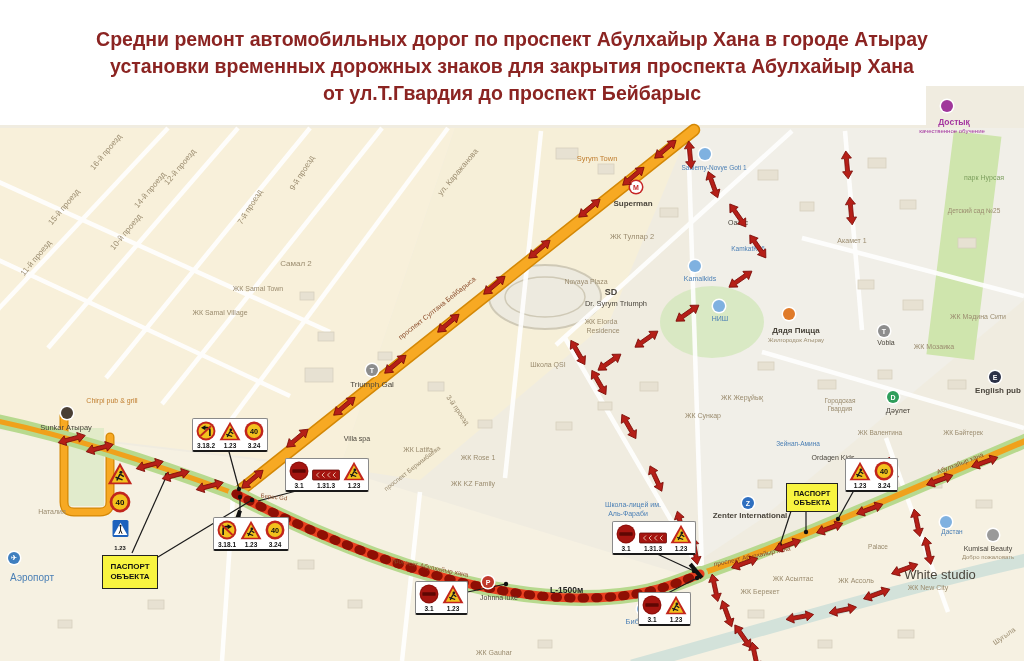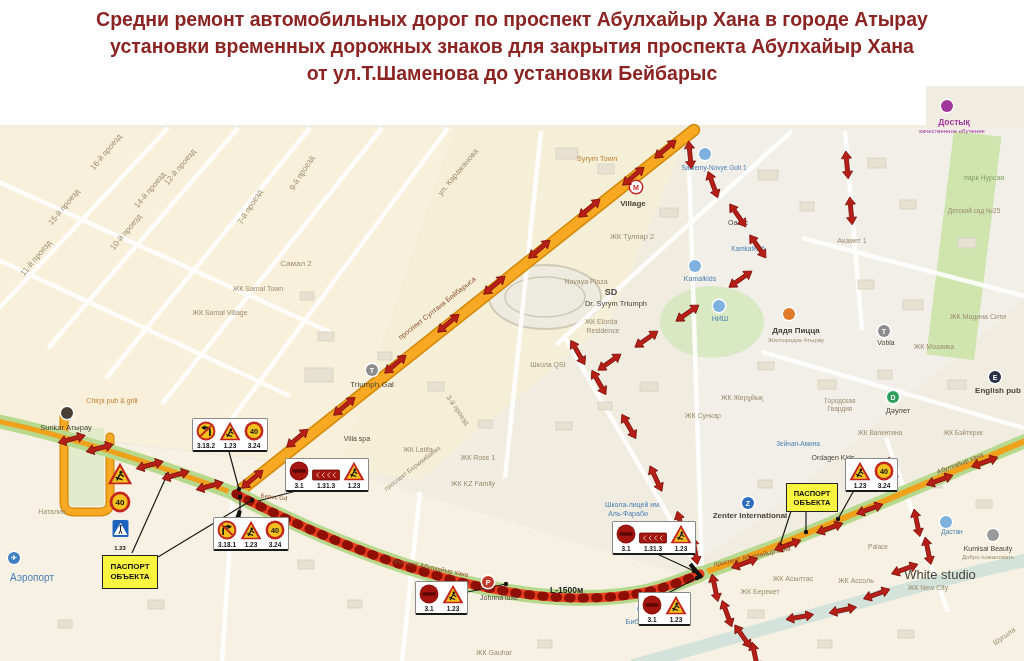--- a/index.html
+++ b/index.html
@@ -1,18 +1,18 @@
 <!DOCTYPE html>
 <html><head>
 <meta charset="utf-8">
 <style>
   html,body{margin:0;padding:0;background:#ffffff;}
   #page{position:relative;width:1024px;height:661px;overflow:hidden;background:#ffffff;
         font-family:"Liberation Sans",sans-serif;}
-  #title{position:absolute;top:6px;left:0;width:100%;text-align:center;z-index:30;}
+  #title{position:absolute;top:26px;left:0;width:100%;text-align:center;z-index:30;}
   #title div{font-weight:700;font-size:19.5px;line-height:1.38;color:#8b2422;}
   #mapsvg{position:absolute;left:0;top:0;z-index:1;}
   .lbl{position:absolute;z-index:10;white-space:nowrap;color:#9b8c6f;transform:translate(-50%,-50%);}
   .c-st{color:#9b8c6f}.c-bl{color:#4a7fb5}.c-dk{color:#4a453c}.c-poi{color:#c07d2e}
   .c-pu{color:#a435a0}.c-grn{color:#7da05e}.c-rd{color:#8a4a28}
   .poi{position:absolute;z-index:9;width:12px;height:12px;border-radius:50%;
        display:flex;align-items:center;justify-content:center;
        font-size:7px;font-weight:700;color:#fff;transform:translate(-50%,-50%);
        box-shadow:0 0 0 1.5px #ffffff;}
   .arr{position:absolute;z-index:12;transform-origin:center;}
@@ -29,21 +29,21 @@
   .dist{position:absolute;z-index:14;font-weight:700;color:#222;font-size:8.5px;white-space:nowrap;}
 </style>
 </head>
 <body>
 
 <div id="page">
 
   <div id="title">
     <div>Средни ремонт автомобильных дорог по проспект Абулхайыр Хана в городе Атырау</div>
     <div>установки временных дорожных знаков для закрытия проспекта Абулхайыр Хана</div>
-    <div>от ул.Т.Шаменова до установки Бейбарыс</div>
+    <div>от ул.Т.Гвардия до проспект Бейбарыс</div>
   </div>
 
   <svg id="mapsvg" width="1024" height="661" viewBox="0 0 1024 661">
 
     <g>
       <rect x="0" y="125" width="1024" height="536" fill="#f0ece0"></rect>
       <rect x="926" y="86" width="98" height="42" fill="#f0ece0"></rect>
       <polygon points="0,128 455,128 340,468 0,428" fill="#f8f0da"></polygon>
       <polygon points="455,128 690,128 610,320 420,480 340,468" fill="#f6efd8"></polygon>
       <polygon points="690,128 1024,128 1024,300 760,520 700,560" fill="#f1efe8"></polygon>
@@ -180,21 +180,21 @@
     <span class="lbl c-st" style="left: 180px; top: 167px; font-size: 8px; transform: translate(-50%, -50%) rotate(-50deg);">12-й проезд</span>
     <span class="lbl c-st" style="left: 36px; top: 258px; font-size: 8px; transform: translate(-50%, -50%) rotate(-50deg);">11-й проезд</span>
     <span class="lbl c-st" style="left: 126px; top: 232px; font-size: 8px; transform: translate(-50%, -50%) rotate(-50deg);">10-й проезд</span>
     <span class="lbl c-st" style="left: 302px; top: 173px; font-size: 8px; transform: translate(-50%, -50%) rotate(-58deg);">9-й проезд</span>
     <span class="lbl c-st" style="left: 250px; top: 207px; font-size: 8px; transform: translate(-50%, -50%) rotate(-58deg);">7-й проезд</span>
     <span class="lbl c-st" style="left: 296px; top: 263px; font-size: 8px; transform: translate(-50%, -50%);">Самал 2</span>
     <span class="lbl c-st" style="left: 258px; top: 288px; font-size: 7px; transform: translate(-50%, -50%);">ЖК Samal Town</span>
     <span class="lbl c-st" style="left: 220px; top: 312px; font-size: 7px; transform: translate(-50%, -50%);">ЖК Samal Village</span>
     <span class="lbl c-st" style="left: 458px; top: 172px; font-size: 8px; transform: translate(-50%, -50%) rotate(-50deg);">ул. Каражанова</span>
     <span class="lbl c-poi" style="left: 597px; top: 158px; font-size: 7.5px; transform: translate(-50%, -50%);">Syrym Town</span>
-    <span class="lbl c-dk" style="left: 633px; top: 203px; font-size: 8px; font-weight: 700; transform: translate(-50%, -50%);">Village</span>
+    <span class="lbl c-dk" style="left: 633px; top: 203px; font-size: 8px; font-weight: 700; transform: translate(-50%, -50%);">Superman</span>
     <span class="lbl c-bl" style="left: 714px; top: 167px; font-size: 6.5px; transform: translate(-50%, -50%);">Saulemy-Novye Goti 1</span>
     <span class="lbl c-st" style="left: 632px; top: 236px; font-size: 7.5px; transform: translate(-50%, -50%);">ЖК Тулпар 2</span>
     <span class="lbl c-dk" style="left: 738px; top: 222px; font-size: 7px; transform: translate(-50%, -50%);">Оазис</span>
     <span class="lbl c-bl" style="left: 700px; top: 278px; font-size: 7px; transform: translate(-50%, -50%);">Kamalkids</span>
     <span class="lbl c-st" style="left: 586px; top: 281px; font-size: 7px; transform: translate(-50%, -50%);">Novaya Plaza</span>
     <span class="lbl c-bl" style="left: 748px; top: 248px; font-size: 6.5px; transform: translate(-50%, -50%);">KamkatK06</span>
     <span class="lbl c-st" style="left: 852px; top: 240px; font-size: 7px; transform: translate(-50%, -50%);">Акамет 1</span>
     <span class="lbl c-pu" style="left: 954px; top: 122px; font-size: 8.5px; font-weight: 700; transform: translate(-50%, -50%);">Достық</span>
     <span class="lbl c-pu" style="left: 952px; top: 131px; font-size: 6px; transform: translate(-50%, -50%);">качественное обучение</span>
     <span class="lbl c-grn" style="left: 984px; top: 177px; font-size: 7px; transform: translate(-50%, -50%);">парк Нурсая</span>

